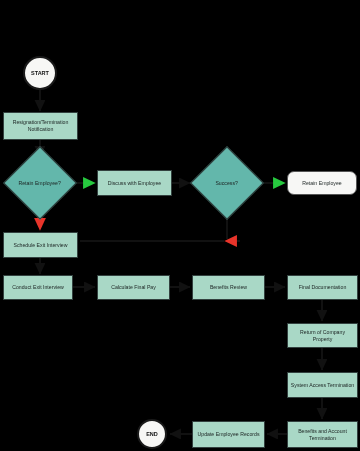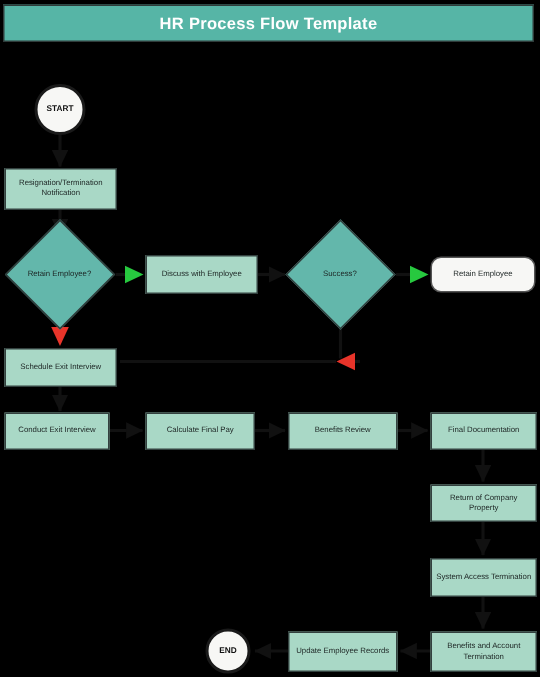--- a/index.html
+++ b/index.html
@@ -20,23 +20,20 @@
   .terminator{background:#f7f7f5;border:2px solid #1a1a1a;border-radius:50%;
               font-weight:bold;font-size:5.5px;color:#111;}
   .rounded{background:#f7f7f5;border:1px solid #555;border-radius:7px;color:#1c2423;}
   svg.links{position:absolute;left:0;top:0;width:360px;height:451px;pointer-events:none;}
 </style>
 </head>
 <body>
 
 <div id="canvas">
 
-  <div class="header">
-    <span class="header-title">HR Process Flow Template</span>
-  </div>
 
   <svg class="links" viewBox="0 0 360 451">
     <defs>
       <marker id="arrowDark" markerWidth="7" markerHeight="7" refX="5.2" refY="2.6" orient="auto">
         <path d="M0,0 L5.4,2.6 L0,5.2 z" fill="#111"></path>
       </marker>
       <marker id="arrowGreen" markerWidth="8" markerHeight="8" refX="5.2" refY="3" orient="auto">
         <path d="M0,0.2 L6,3 L0,5.8 z" fill="#27c93f"></path>
       </marker>
       <marker id="arrowRed" markerWidth="8" markerHeight="8" refX="5.2" refY="3" orient="auto">

